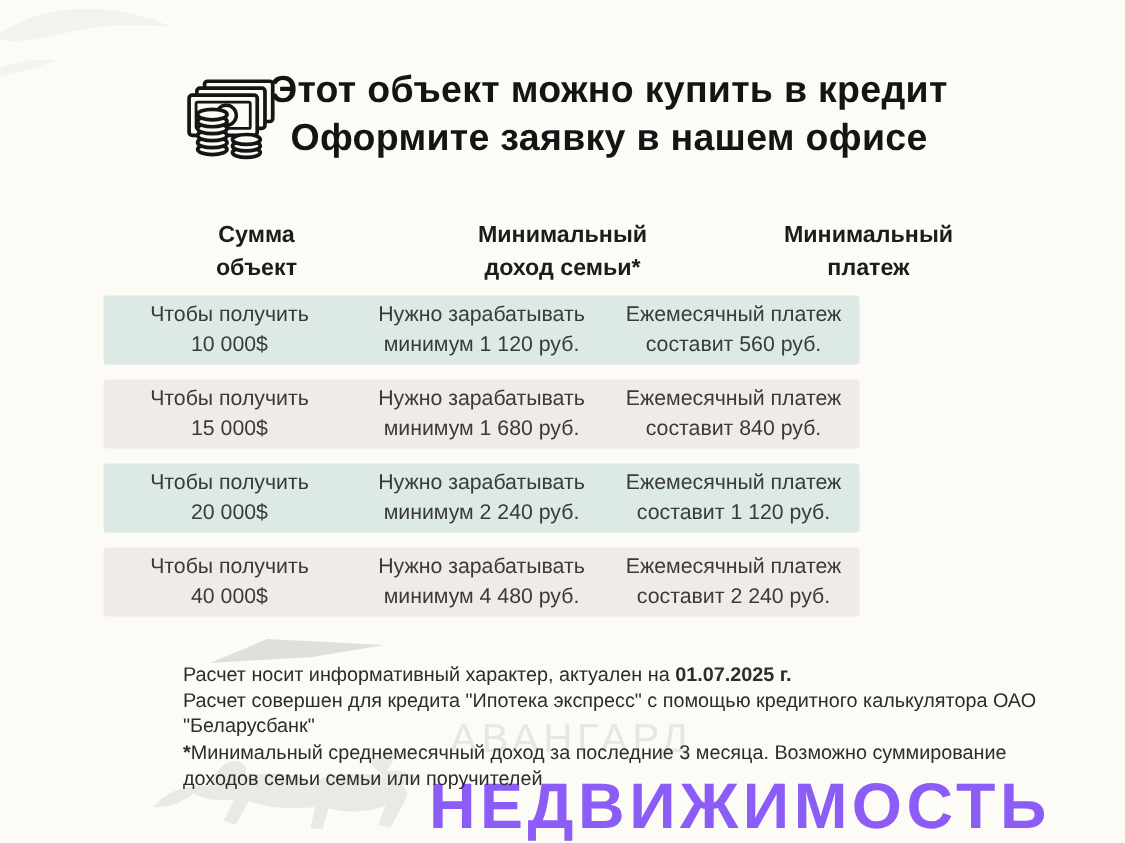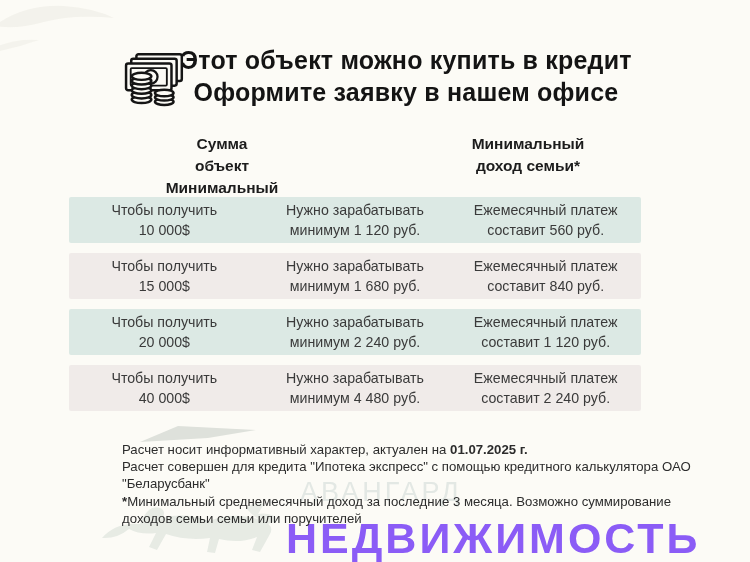--- a/index.html
+++ b/index.html
@@ -32,29 +32,29 @@
   
   .content{position:absolute;inset:0;z-index:1;}
   .header-icon{position:absolute;left:124px;top:51px;width:64px;height:60px;}
   .title{
     position:absolute;left:180px;top:44px;width:452px;
     text-align:center;color:#141414;
     font-size:25px;font-weight:700;line-height:32px;
     letter-spacing:.2px;
   }
   .thead{
-    position:absolute;left:69px;top:133px;width:612px;
-    display:grid;grid-template-columns:1fr 1fr;
+    position:absolute;left:69px;top:146px;width:612px;
+    display:grid;grid-template-columns:1fr 1fr 1fr;
   }
   .th{
     text-align:center;color:#1c1c1c;
     font-size:15.5px;font-weight:700;line-height:22px;
   }
   .trow{
-    position:absolute;left:69px;width:572px;height:46px;
+    position:absolute;left:69px;width:504px;height:46px;
     display:grid;grid-template-columns:1fr 1fr 1fr;
     align-items:center;border-radius:2px;
   }
   .r1{top:197px;background:#dce9e4;}
   .r2{top:253px;background:#f0ebe9;}
   .r3{top:309px;background:#dce9e4;}
   .r4{top:365px;background:#f0ebe9;}
   .td{
     text-align:center;color:#3a3a3a;
     font-size:14.2px;line-height:20px;

